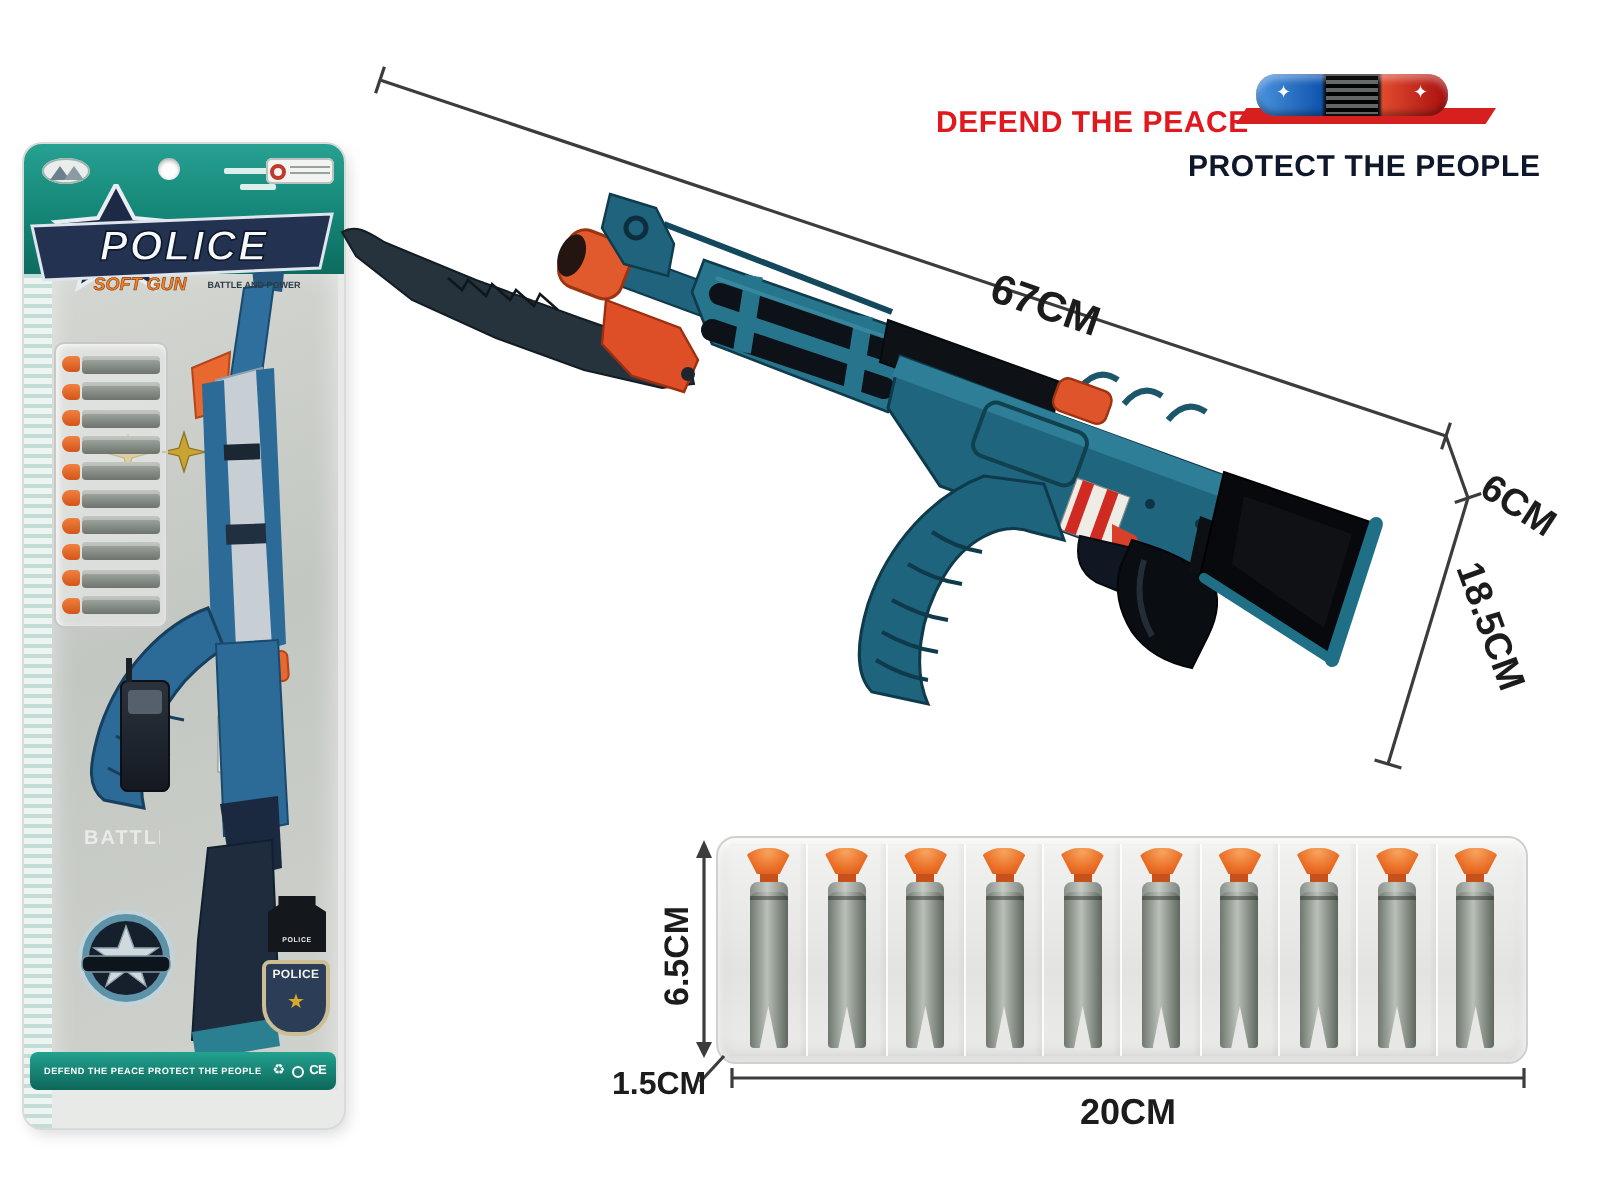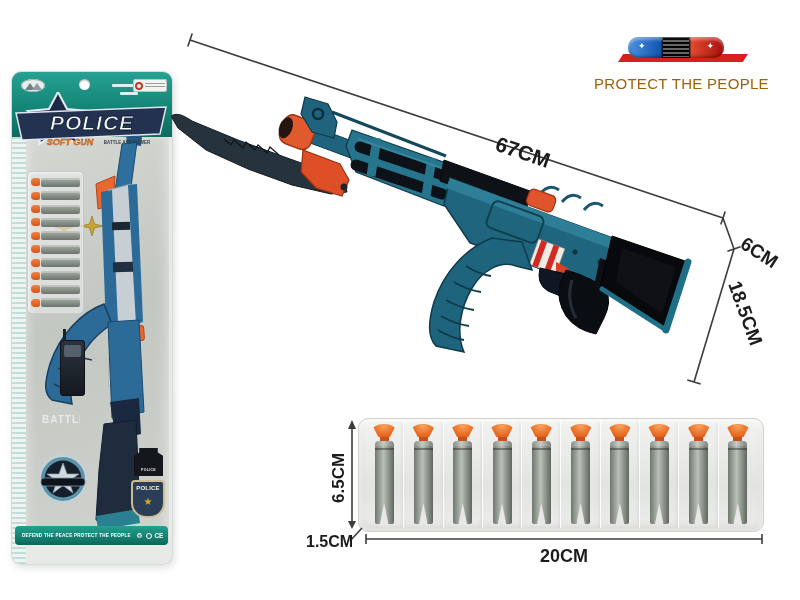--- a/index.html
+++ b/index.html
@@ -58,21 +58,21 @@
            box-sizing:border-box;}
   .pkg-footer-text{font-size:4.6px;font-weight:bold;color:#fff;letter-spacing:.25px;white-space:nowrap;}
   .pkg-footer-icons{margin-left:auto;display:flex;align-items:center;gap:3px;}
   .ric{font-size:7px;color:#fff;line-height:7px;}
   .gsi{width:6px;height:6px;border:1.5px solid #fff;border-radius:50%;box-sizing:border-box;}
   .cem{font-size:6.5px;font-weight:bold;color:#fff;letter-spacing:-.3px;}
   .police-logo{position:absolute;left:2px;top:20px;}
 
   
   .slogan1{position:absolute;left:468px;top:53px;font-size:15px;font-weight:bold;color:#e0191f;letter-spacing:.3px;z-index:4;}
-  .slogan2{position:absolute;left:594px;top:75px;font-size:15px;font-weight:normal;color:#a16207;letter-spacing:.3px;z-index:4;}
+  .slogan2{position:absolute;left:594px;top:75px;font-size:15px;font-weight:bold;color:#0f172a;letter-spacing:.3px;z-index:4;}
   .lightbar-base{position:absolute;left:618px;top:54px;width:130px;height:8px;background:#d6201f;
            clip-path:polygon(4% 0,100% 0,96% 100%,0 100%);z-index:3;}
   .lightbar{position:absolute;left:628px;top:37px;width:96px;height:21px;border-radius:10px;z-index:4;
            background:linear-gradient(90deg,#4c94de 0%,#0f55ae 34%,#10141a 36%,#10141a 64%,#e04a2e 66%,#a80f0f 100%);
            box-shadow:inset 0 3px 3px rgba(255,255,255,.35), inset 0 -2px 3px rgba(0,0,0,.35);}
   .grill{position:absolute;left:36%;top:1px;width:28%;height:19px;
            background:repeating-linear-gradient(180deg,rgba(0,0,0,.85) 0 2px,rgba(110,110,110,.9) 2px 4px);}
   .spark{position:absolute;top:5px;font-size:9px;color:#fff;line-height:9px;}
   .spark.s1{left:10px;} .spark.s2{right:10px;}
 
@@ -220,20 +220,21 @@
 
     <svg class="police-logo" width="156" height="68" viewBox="0 0 156 68">
       <polygon points="44,0 53,17 74,19 58,31 63,52 44,40 25,52 30,31 14,19 35,17" fill="#1d2a47" stroke="#e8edf2" stroke-width="2"></polygon>
       <polygon points="2,21 152,15 146,42 8,48" fill="#243252" stroke="#dfe5ec" stroke-width="1.5"></polygon>
       <text x="78" y="38" text-anchor="middle" font-size="21" font-weight="bold" font-style="italic" fill="#f6f9fb" stroke="#0c1829" stroke-width="0.8" letter-spacing="1">POLICE</text>
       <text x="56" y="53" text-anchor="middle" font-size="9" font-weight="bold" font-style="italic" fill="#f5832b" stroke="#7c3a0d" stroke-width="0.3">SOFT GUN</text>
       <text x="113" y="52" text-anchor="middle" font-size="4.5" font-weight="bold" fill="#2c3b46">BATTLE AND POWER</text>
     </svg>
   </div>
 
+  <div class="slogan1">DEFEND THE PEACE</div>
   <div class="lightbar-base"></div>
   <div class="lightbar">
     <span class="spark s1">✦</span>
     <span class="grill"></span>
     <span class="spark s2">✦</span>
   </div>
   <div class="slogan2">PROTECT THE PEOPLE</div>
 
   <div class="dart-pack">
     <div class="dart-row" style="display:flex;flex:1;">

